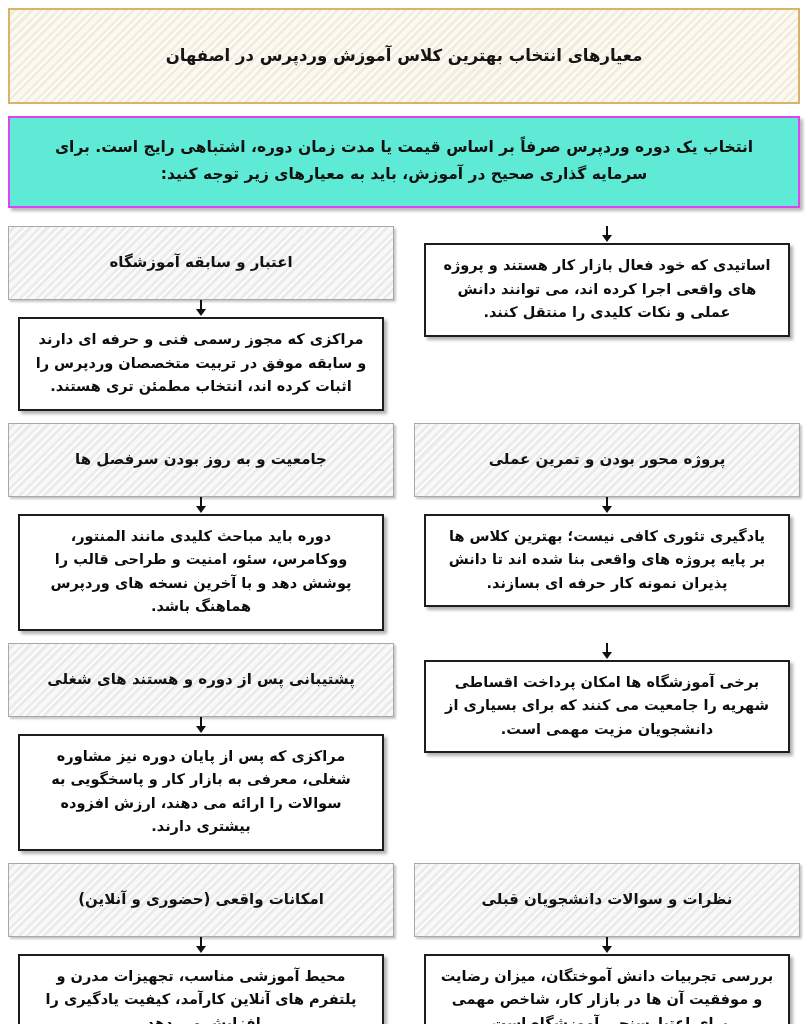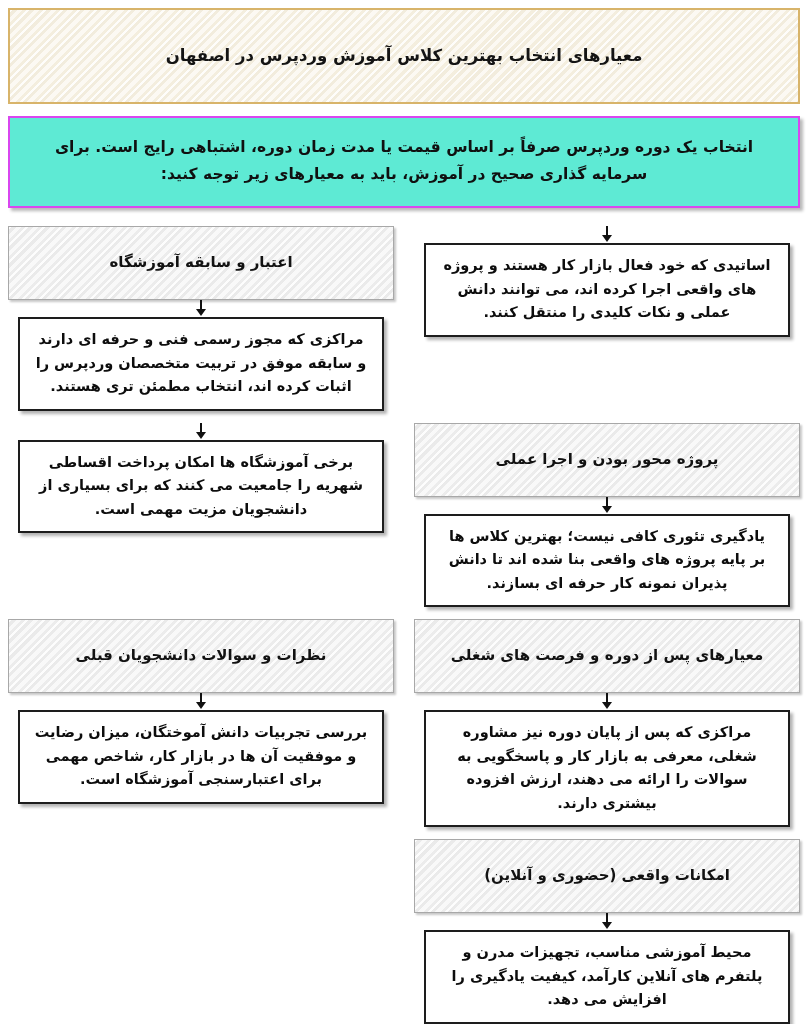--- a/index.html
+++ b/index.html
@@ -187,45 +187,57 @@
         <span class="stem"></span>
         <span class="head"></span>
       </div>
       <div class="criterion-body">
         <div class="body-text">مراکزی که مجوز رسمی فنی و حرفه ای دارند و سابقه موفق در تربیت متخصصان وردپرس را اثبات کرده اند، انتخاب مطمئن تری هستند.</div>
       </div>
     </div>
 
     <div class="criterion">
       <div class="criterion-head hatch">
-        <div class="head-text">پروژه محور بودن و اجرا عملی</div>
+        <div class="head-text">پروژه محور بودن و تمرین عملی</div>
       </div>
       <div class="connector">
         <span class="stem"></span>
         <span class="head"></span>
       </div>
       <div class="criterion-body">
         <div class="body-text">یادگیری تئوری کافی نیست؛ بهترین کلاس ها بر پایه پروژه های واقعی بنا شده اند تا دانش پذیران نمونه کار حرفه ای بسازند.</div>
       </div>
     </div>
 
+    <div class="criterion">
+      <div class="criterion-head hatch">
+        <div class="head-text">جامعیت و به روز بودن سرفصل ها</div>
+      </div>
+      <div class="connector">
+        <span class="stem"></span>
+        <span class="head"></span>
+      </div>
+      <div class="criterion-body">
+        <div class="body-text">دوره باید مباحث کلیدی مانند المنتور، ووکامرس، سئو، امنیت و طراحی قالب را پوشش دهد و با آخرین نسخه های وردپرس هماهنگ باشد.</div>
+      </div>
+    </div>
 
     <div class="criterion">
       <div class="connector">
         <span class="stem"></span>
         <span class="head"></span>
       </div>
       <div class="criterion-body">
         <div class="body-text">برخی آموزشگاه ها امکان پرداخت اقساطی شهریه را جامعیت می کنند که برای بسیاری از دانشجویان مزیت مهمی است.</div>
       </div>
     </div>
 
     <div class="criterion">
       <div class="criterion-head hatch">
-        <div class="head-text">معیارهای پس از دوره و فرصت های شغلی</div>
+        <div class="head-text">پشتیبانی پس از دوره و هستند های شغلی</div>
       </div>
       <div class="connector">
         <span class="stem"></span>
         <span class="head"></span>
       </div>
       <div class="criterion-body">
         <div class="body-text">مراکزی که پس از پایان دوره نیز مشاوره شغلی، معرفی به بازار کار و پاسخگویی به سوالات را ارائه می دهند، ارزش افزوده بیشتری دارند.</div>
       </div>
     </div>
 

